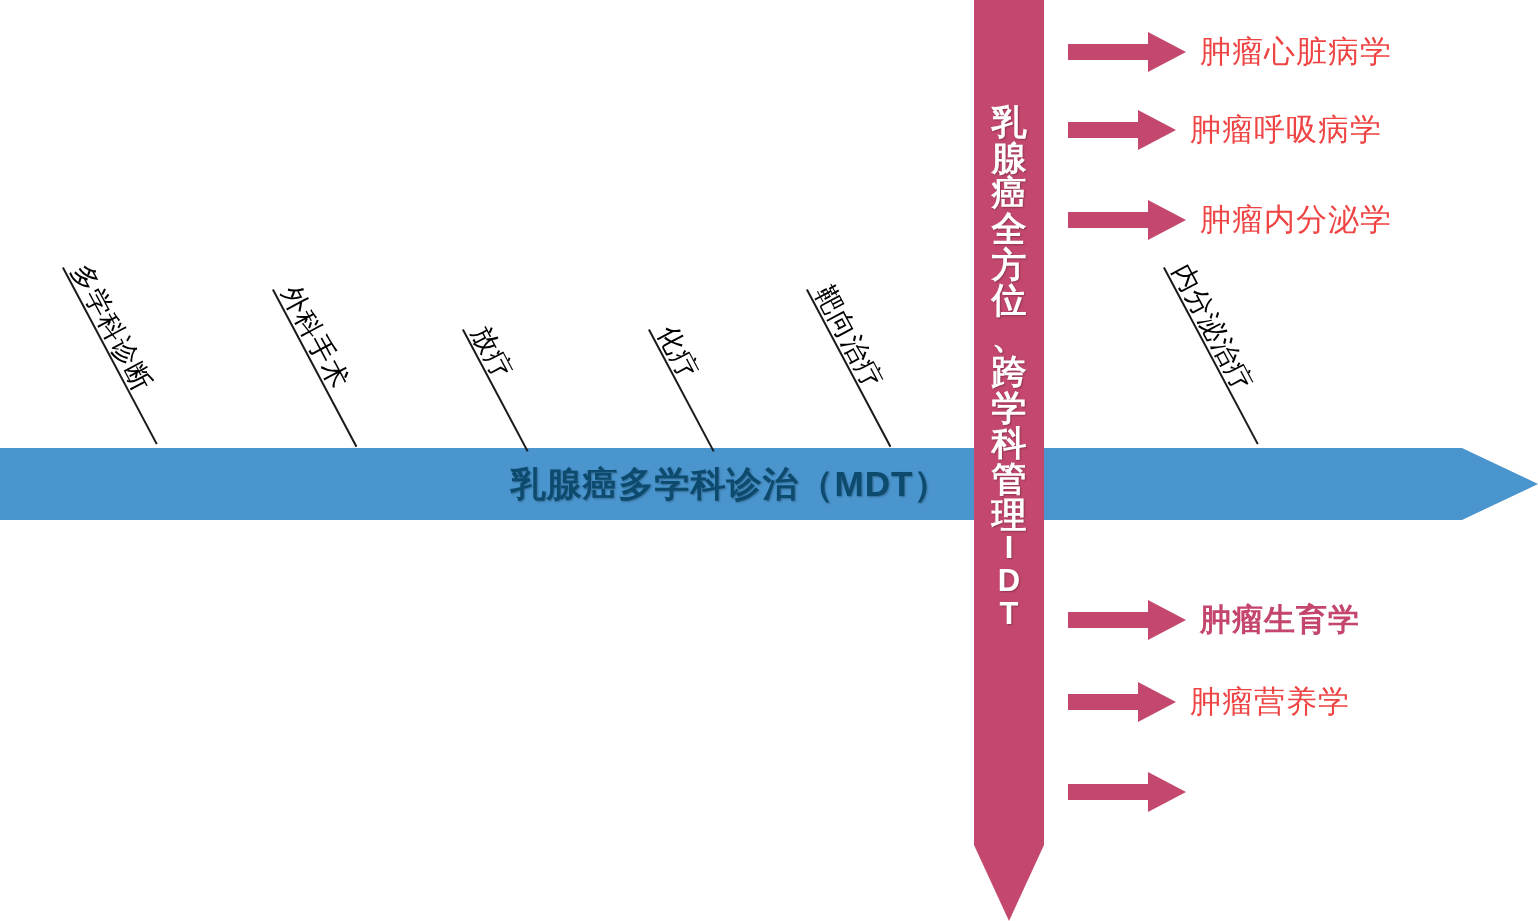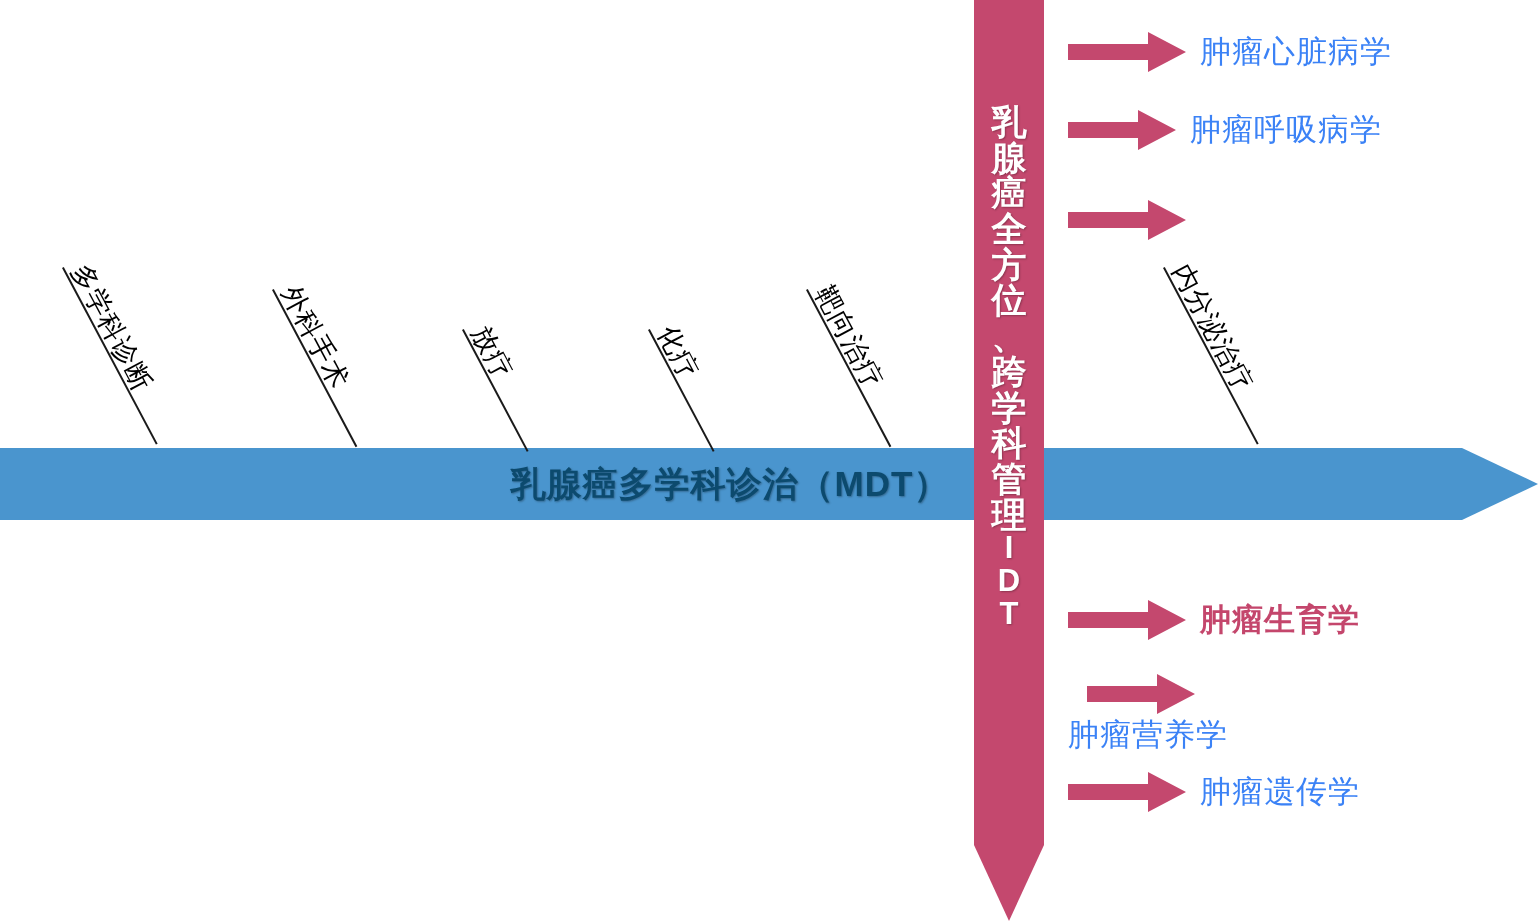--- a/index.html
+++ b/index.html
@@ -107,21 +107,21 @@
     position: absolute;
     left: 1068px;
     height: 56px;
     display: flex;
     align-items: center;
   }
   .disc-arrow { flex: 0 0 auto; margin-right: 14px; }
   .disc-arrow svg { display: block; }
   .disc-label {
     font-size: 31px;
-    color: #3b82f6;
+    color: #ef4444;
     white-space: nowrap;
     letter-spacing: 1px;
   }
   .disc-label.highlight {
     color: #c4466c;
     font-weight: bold;
   }
 </style>
 </head>
 <body>
@@ -205,42 +205,42 @@
     </span>
     <span class="disc-label">肿瘤呼吸病学</span>
   </div>
 
   <div class="disc-row" style="top:192px;">
     <span class="disc-arrow">
       <svg width="118" height="40" viewBox="0 0 118 40" xmlns="http://www.w3.org/2000/svg">
         <polygon points="0,12 80,12 80,0 118,20 80,40 80,28 0,28" fill="#c4486e"></polygon>
       </svg>
     </span>
+    <span class="disc-label">肿瘤内分泌学</span>
   </div>
 
   <div class="disc-row" style="top:592px;justify-content:space-between;">
     <span class="disc-arrow">
       <svg width="118" height="40" viewBox="0 0 118 40" xmlns="http://www.w3.org/2000/svg">
         <polygon points="0,12 80,12 80,0 118,20 80,40 80,28 0,28" fill="#c4486e"></polygon>
       </svg>
     </span>
     <span class="disc-label highlight">肿瘤生育学</span>
   </div>
 
-  <div class="disc-row" style="top:674px;flex-direction:column;">
+  <div class="disc-row" style="top:674px;">
     <span class="disc-arrow">
       <svg width="108" height="40" viewBox="0 0 108 40" xmlns="http://www.w3.org/2000/svg">
         <polygon points="0,12 70,12 70,0 108,20 70,40 70,28 0,28" fill="#c4486e"></polygon>
       </svg>
     </span>
     <span class="disc-label">肿瘤营养学</span>
   </div>
 
   <div class="disc-row" style="top:764px;">
     <span class="disc-arrow">
       <svg width="118" height="40" viewBox="0 0 118 40" xmlns="http://www.w3.org/2000/svg">
         <polygon points="0,12 80,12 80,0 118,20 80,40 80,28 0,28" fill="#c4486e"></polygon>
       </svg>
     </span>
-    <span class="disc-label">肿瘤遗传学</span>
   </div>
 
 </div>
 
 </body></html>

